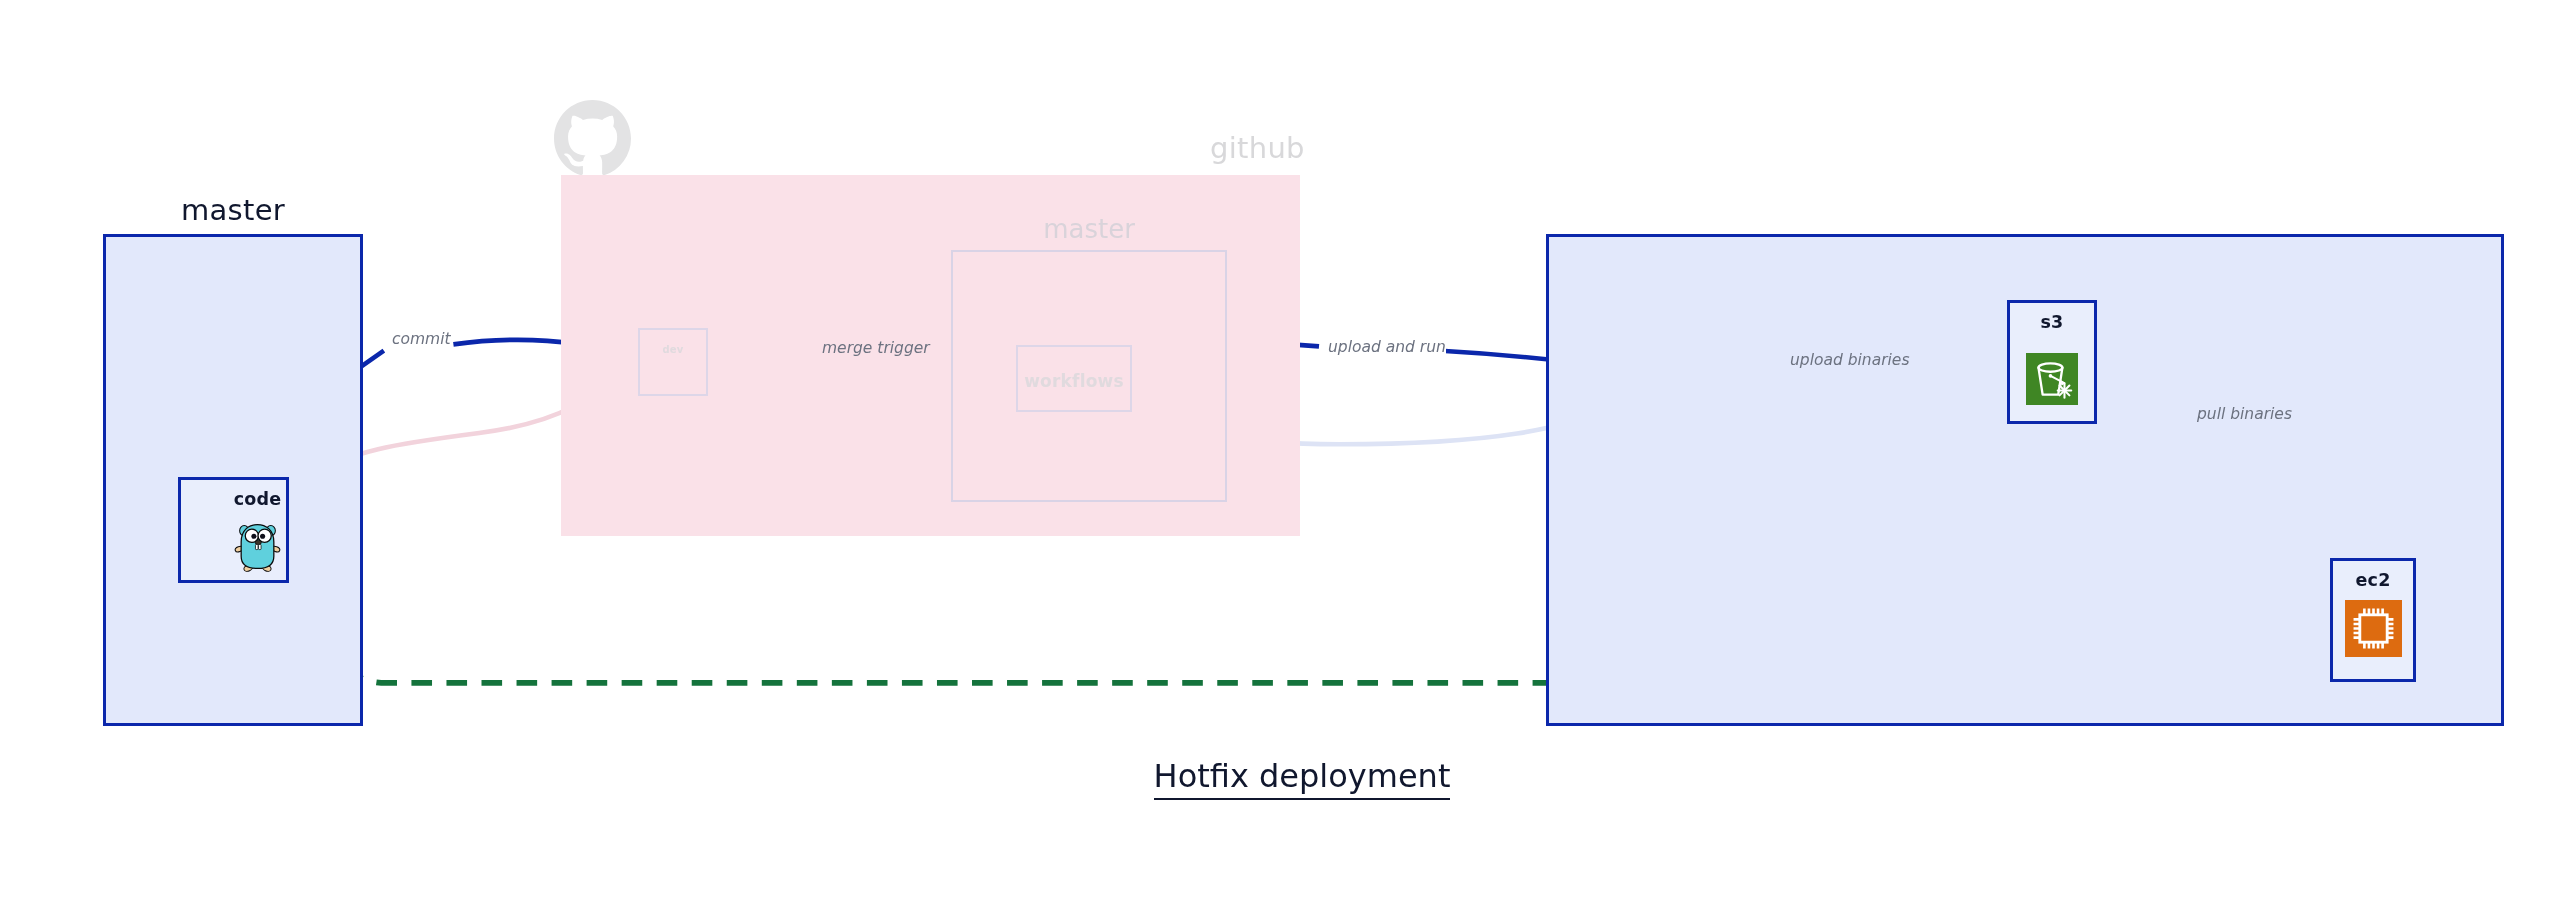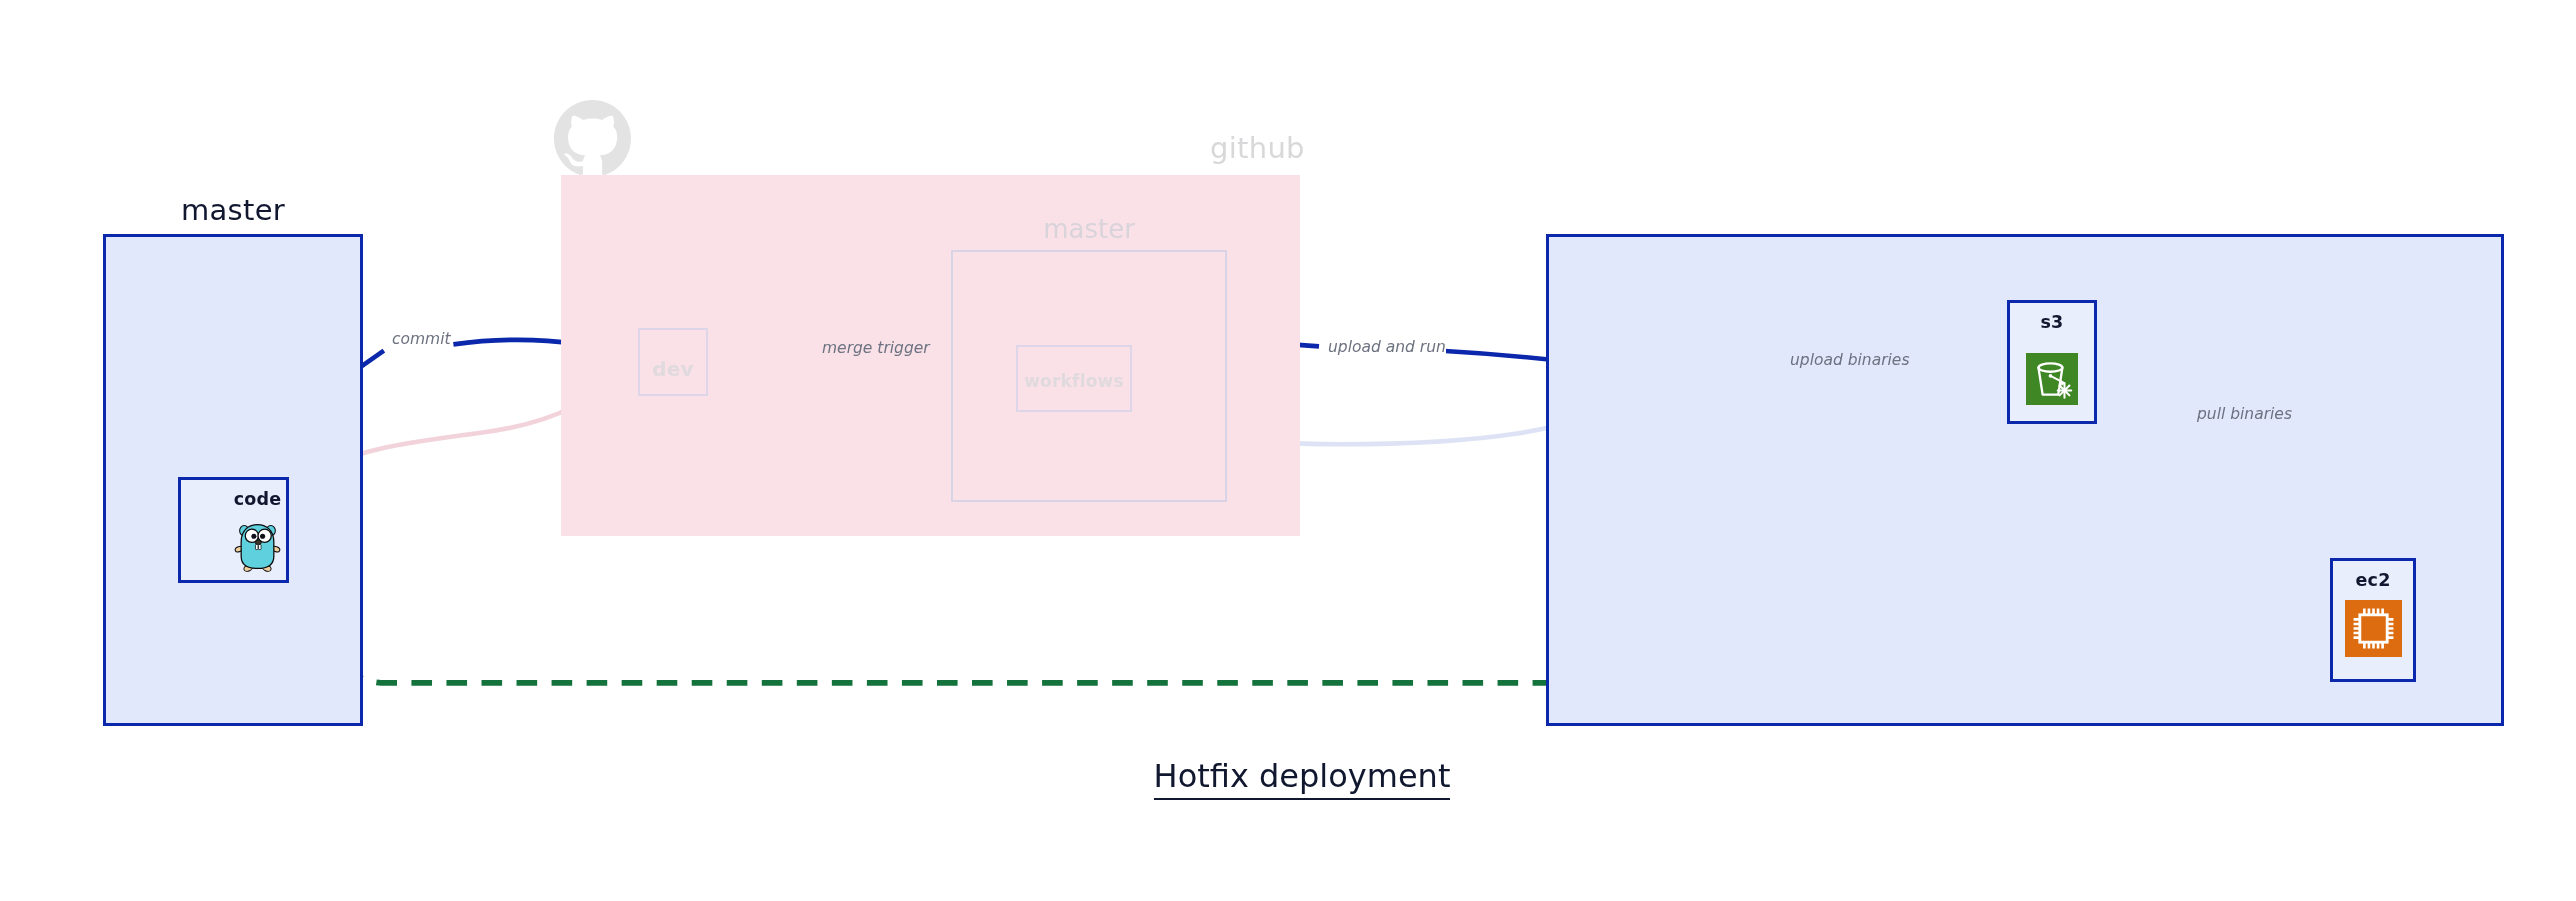--- a/index.html
+++ b/index.html
@@ -184,21 +184,21 @@
 
         <ellipse cx="49.5" cy="45" rx="6" ry="4.5" fill="#3b3228" stroke="#0b0b0b" stroke-width="1.5"></ellipse>
 
         <rect x="44" y="49" width="5" height="10" rx="1.5" fill="#ffffff" stroke="#0b0b0b" stroke-width="1.5"></rect>
         <rect x="50" y="49" width="5" height="10" rx="1.5" fill="#ffffff" stroke="#0b0b0b" stroke-width="1.5"></rect>
       </svg>
     </div>
   </div>
 
   <div class="node dev faded">
-    <div class="node-title" style="margin-top:29px;font-size:20px;">dev</div>
+    <div class="node-title" style="margin-top:15px;font-size:10px;">dev</div>
   </div>
 
   <div class="node workflows faded">
     <div class="node-title" style="margin-top:26px;font-size:17px;">workflows</div>
   </div>
 
 
   <div class="node s3">
     <div class="node-title">s3</div>
     <div class="node-icon">

